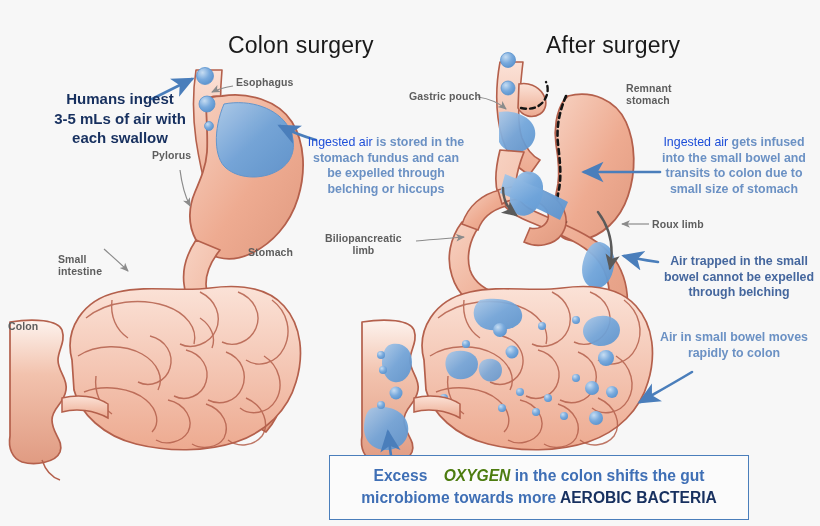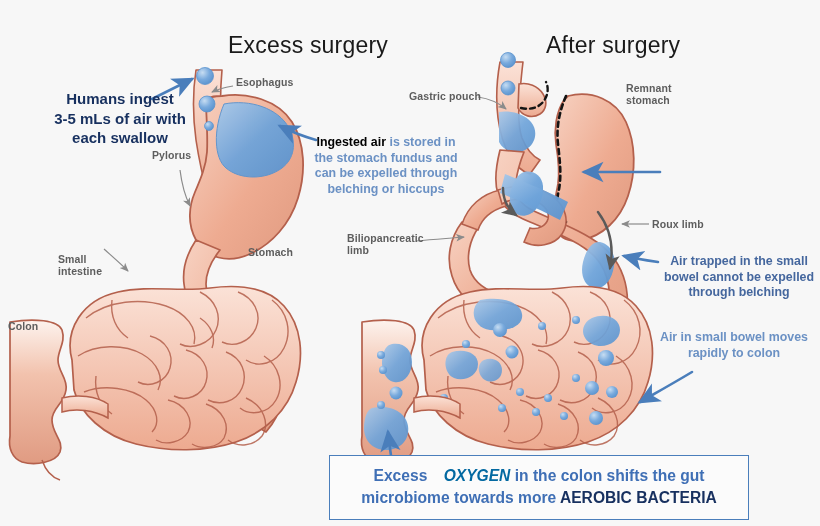--- a/index.html
+++ b/index.html
@@ -33,21 +33,21 @@
   }
 
   .bluetext{
     position:absolute;
     color:#6b91c4;
     font-size:12.4px;
     line-height:15.6px;
     font-weight:600;
     text-align:center;
   }
-  .bluetext b{color:#000000;font-weight:700;}
+  .bluetext b{color:#1d4ed8;font-weight:400;}
 
   .navytext{
     position:absolute;
     color:#17305f;
     font-size:15px;
     line-height:19.5px;
     font-weight:700;
     text-align:center;
   }
 
@@ -58,21 +58,21 @@
     box-sizing:border-box;
     border:1.6px solid #4a7ebb;
     background:#fbfbfb;
     padding:9px 10px 10px 10px;
     text-align:center;
     color:#3f6fb5;
     font-size:15.6px;
     line-height:22px;
     font-weight:700;
   }
-  .callout i{font-style:italic;font-weight:700;color:#0369a1;margin-left:12px;}
+  .callout i{font-style:italic;font-weight:700;color:#4d7c0f;margin-left:12px;}
   .callout b{font-weight:700;color:#17305f;font-style:normal;}
 </style>
 </head>
 <body>
 
 <div id="stage">
 
   <svg class="art" viewBox="0 0 820 526">
     <defs>
       <linearGradient id="gTissue" x1="0" y1="0" x2="1" y2="1">
@@ -326,44 +326,47 @@
       <path d="M692,372 C672,384 654,394 640,402" marker-end="url(#mArrowBlue)"></path>
       <path d="M392,462 C390,450 389,440 388,432" marker-end="url(#mArrowBlue)"></path>
     </g>
 
     <g stroke="#5a5a5a" stroke-width="2.4" fill="none" stroke-linecap="round">
       <path d="M503,188 C503,200 508,209 516,215" marker-end="url(#mArrowFlow)"></path>
       <path d="M598,212 C610,228 614,248 610,268" marker-end="url(#mArrowFlow)"></path>
     </g>
   </svg>
 
-  <div class="ttl" style="left:228px;top:32px;">Excess surgery</div>
+  <div class="ttl" style="left:228px;top:32px;">Colon surgery</div>
   <div class="ttl" style="left:546px;top:32px;">After surgery</div>
 
   <div class="lbl" style="left:236px;top:76px;">Esophagus</div>
   <div class="lbl" style="left:152px;top:149px;">Pylorus</div>
   <div class="lbl" style="left:248px;top:246px;">Stomach</div>
   <div class="lbl" style="left:58px;top:253px;">Small
 intestine</div>
   <div class="lbl" style="left:8px;top:320px;text-align:right;">Colon</div>
   <div class="lbl" style="left:409px;top:90px;">Gastric pouch</div>
   <div class="lbl" style="left:626px;top:82px;">Remnant
 stomach</div>
-  <div class="lbl" style="left:347px;top:232px;text-align:left;">Biliopancreatic
+  <div class="lbl" style="left:325px;top:232px;text-align:center;">Biliopancreatic
 limb</div>
   <div class="lbl" style="left:652px;top:218px;">Roux limb</div>
 
   <div class="navytext" style="left:40px;top:89px;width:160px;white-space:pre-line;">Humans ingest
 3-5 mLs of air with
 each swallow</div>
 
   <div class="bluetext" style="left:307px;top:135px;width:158px;">
     <b>Ingested air</b><span> is stored in the stomach fundus and can be expelled through belching or hiccups</span>
   </div>
 
+  <div class="bluetext" style="left:654px;top:135px;width:160px;">
+    <b>Ingested air</b><span> gets infused into the small bowel and transits to colon due to small size of stomach</span>
+  </div>
 
   <div class="bluetext" style="left:663px;top:254px;width:152px;color:#45679e;">Air trapped in the small bowel cannot be expelled through belching</div>
 
   <div class="bluetext" style="left:651px;top:330px;width:166px;">Air in small bowel moves rapidly to colon</div>
 
   <div class="callout">
     <span>Excess </span><i>OXYGEN</i><span> in the colon shifts the gut microbiome towards more </span><b>AEROBIC BACTERIA</b>
   </div>
 
 </div>

